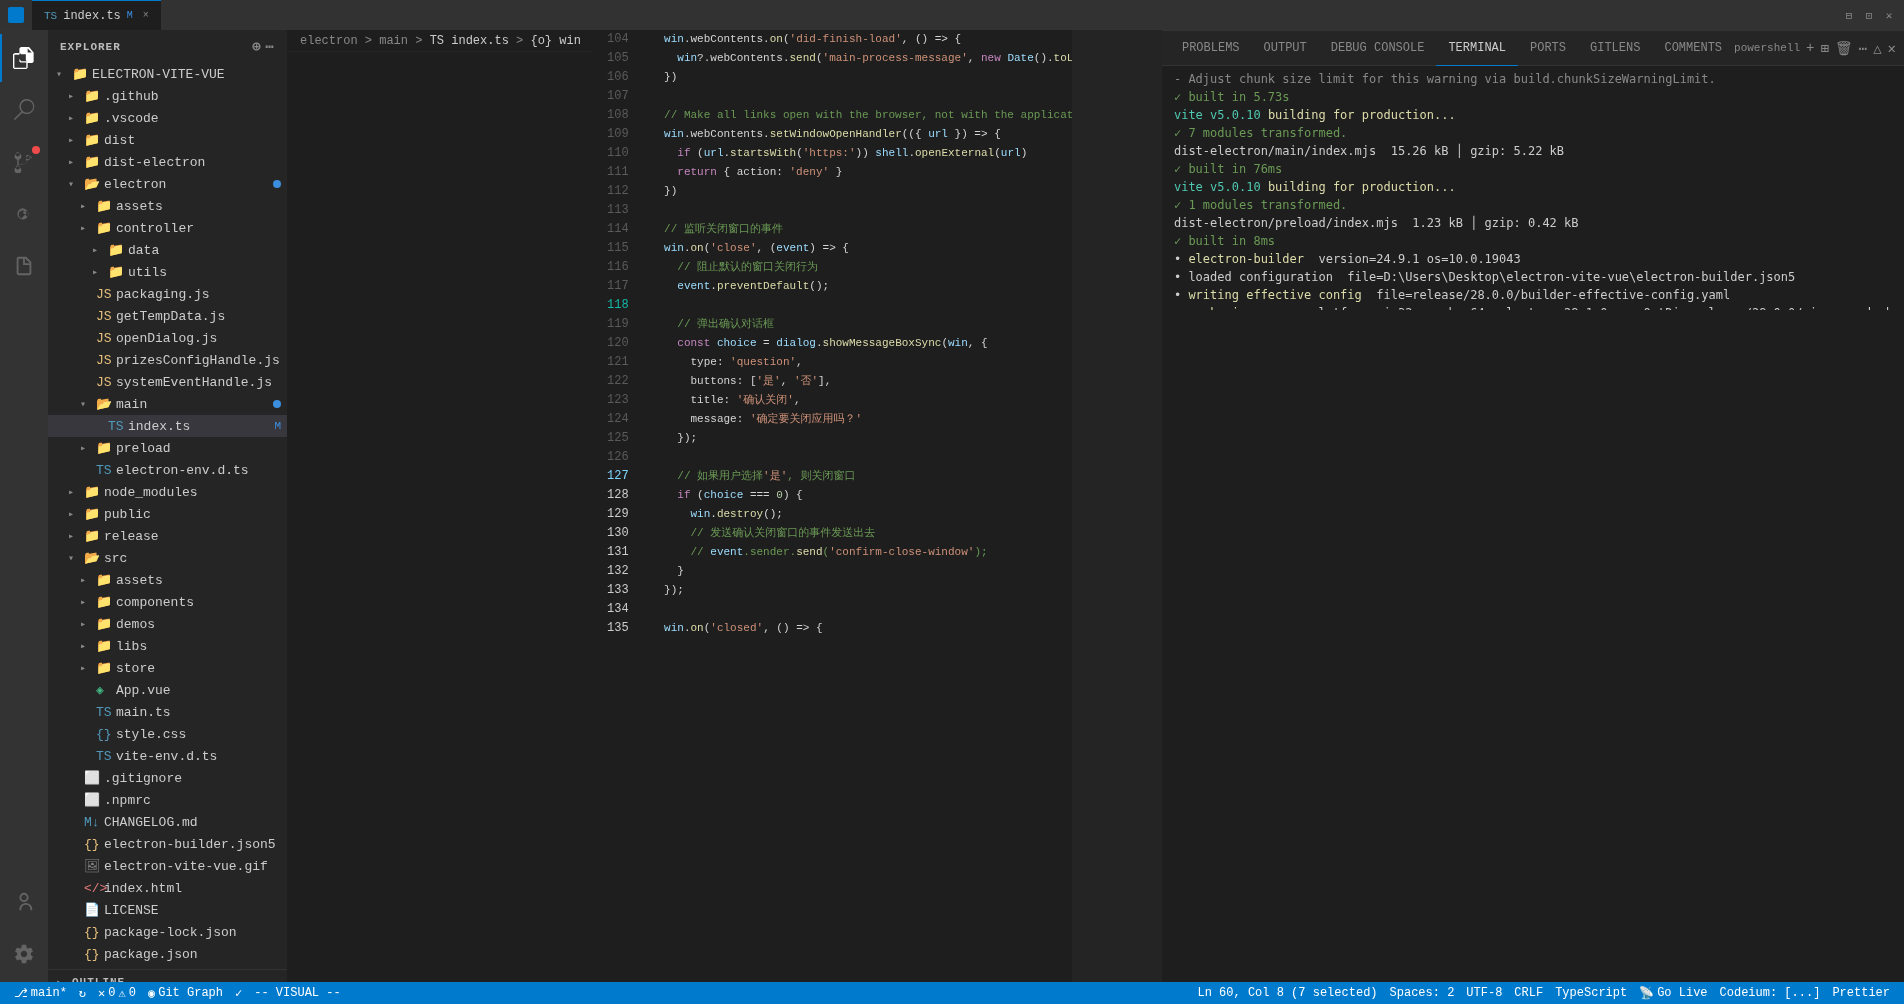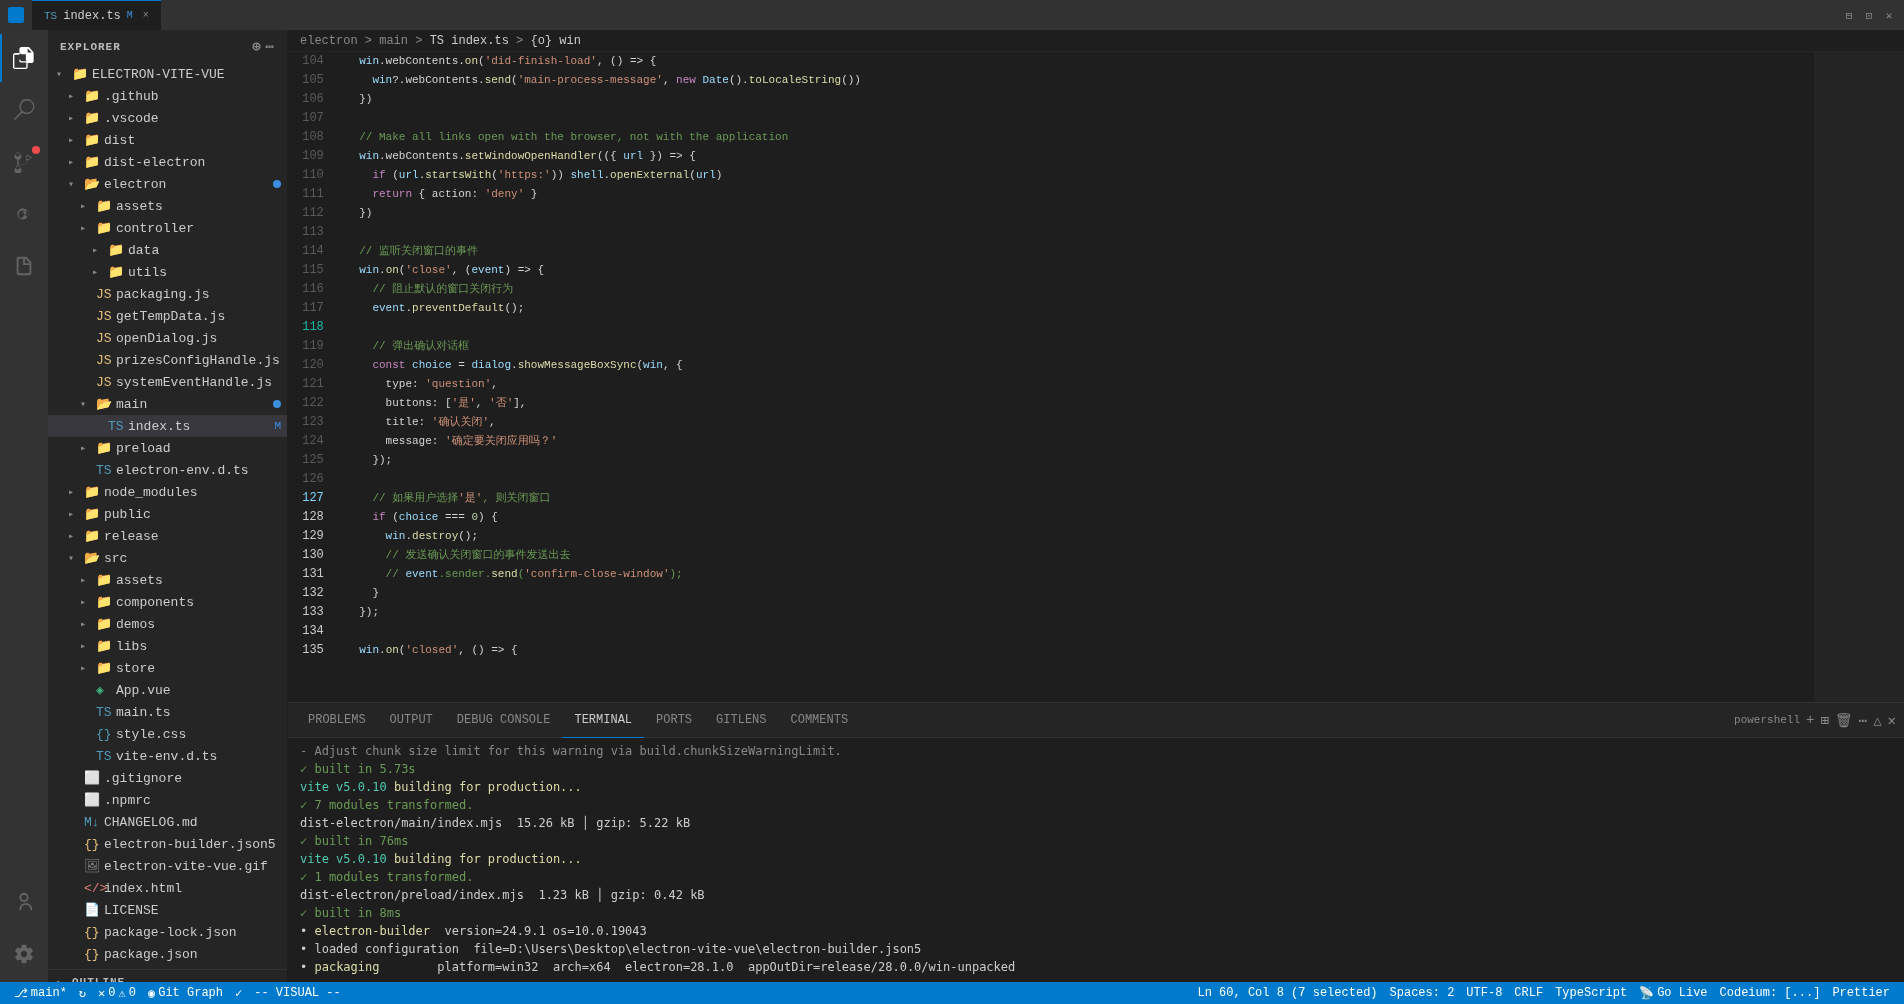--- a/index.html
+++ b/index.html
@@ -148,21 +148,21 @@
     .tree-item.active { background: #37373d; }
     .tree-item .arrow { width: 16px; font-size: 10px; color: #888; flex-shrink: 0; }
     .tree-item .file-icon { width: 16px; margin-right: 4px; font-size: 13px; flex-shrink: 0; }
     .tree-item .modified-dot { width: 8px; height: 8px; background: #3c8edf; border-radius: 50%; margin-left: auto; margin-right: 6px; flex-shrink: 0; }
     .tree-item .modified-m { color: #3c8edf; margin-left: auto; margin-right: 6px; font-size: 11px; flex-shrink: 0; }
 
     
     .editor-area {
       flex: 1;
       display: flex;
-      flex-direction: column;
+      flex-direction: row;
       overflow: hidden;
       background: #1e1e1e;
     }
 
     
     .breadcrumb {
       height: 22px;
       padding: 0 12px;
       display: flex;
       align-items: center;
@@ -712,20 +712,21 @@
           <div class="terminal-line"><span class="term-cyan">vite v5.0.10</span> <span class="term-yellow">building for production...</span></div>
           <div class="terminal-line"><span class="term-green">✓ 7 modules transformed.</span></div>
           <div class="terminal-line"><span class="term-white">dist-electron/main/index.mjs  15.26 kB │ gzip: 5.22 kB</span></div>
           <div class="terminal-line"><span class="term-green">✓ built in 76ms</span></div>
           <div class="terminal-line"><span class="term-cyan">vite v5.0.10</span> <span class="term-yellow">building for production...</span></div>
           <div class="terminal-line"><span class="term-green">✓ 1 modules transformed.</span></div>
           <div class="terminal-line"><span class="term-white">dist-electron/preload/index.mjs  1.23 kB │ gzip: 0.42 kB</span></div>
           <div class="terminal-line"><span class="term-green">✓ built in 8ms</span></div>
           <div class="terminal-line">• <span class="term-yellow">electron-builder</span>  version=24.9.1 os=10.0.19043</div>
           <div class="terminal-line">• loaded configuration  file=D:\Users\Desktop\electron-vite-vue\electron-builder.json5</div>
+          <div class="terminal-line">• <span class="term-yellow">writing effective config</span>  file=release/28.0.0/builder-effective-config.yaml</div>
           <div class="terminal-line">• <span class="term-yellow">packaging</span>        platform=win32  arch=x64  electron=28.1.0  appOutDir=release/28.0.0/win-unpacked</div>
         </div>
     </div>
   </div>
 </div>
 
 <div class="status-bar">
   <div class="status-item">
     <span>⎇</span>
     <span>main*</span>

